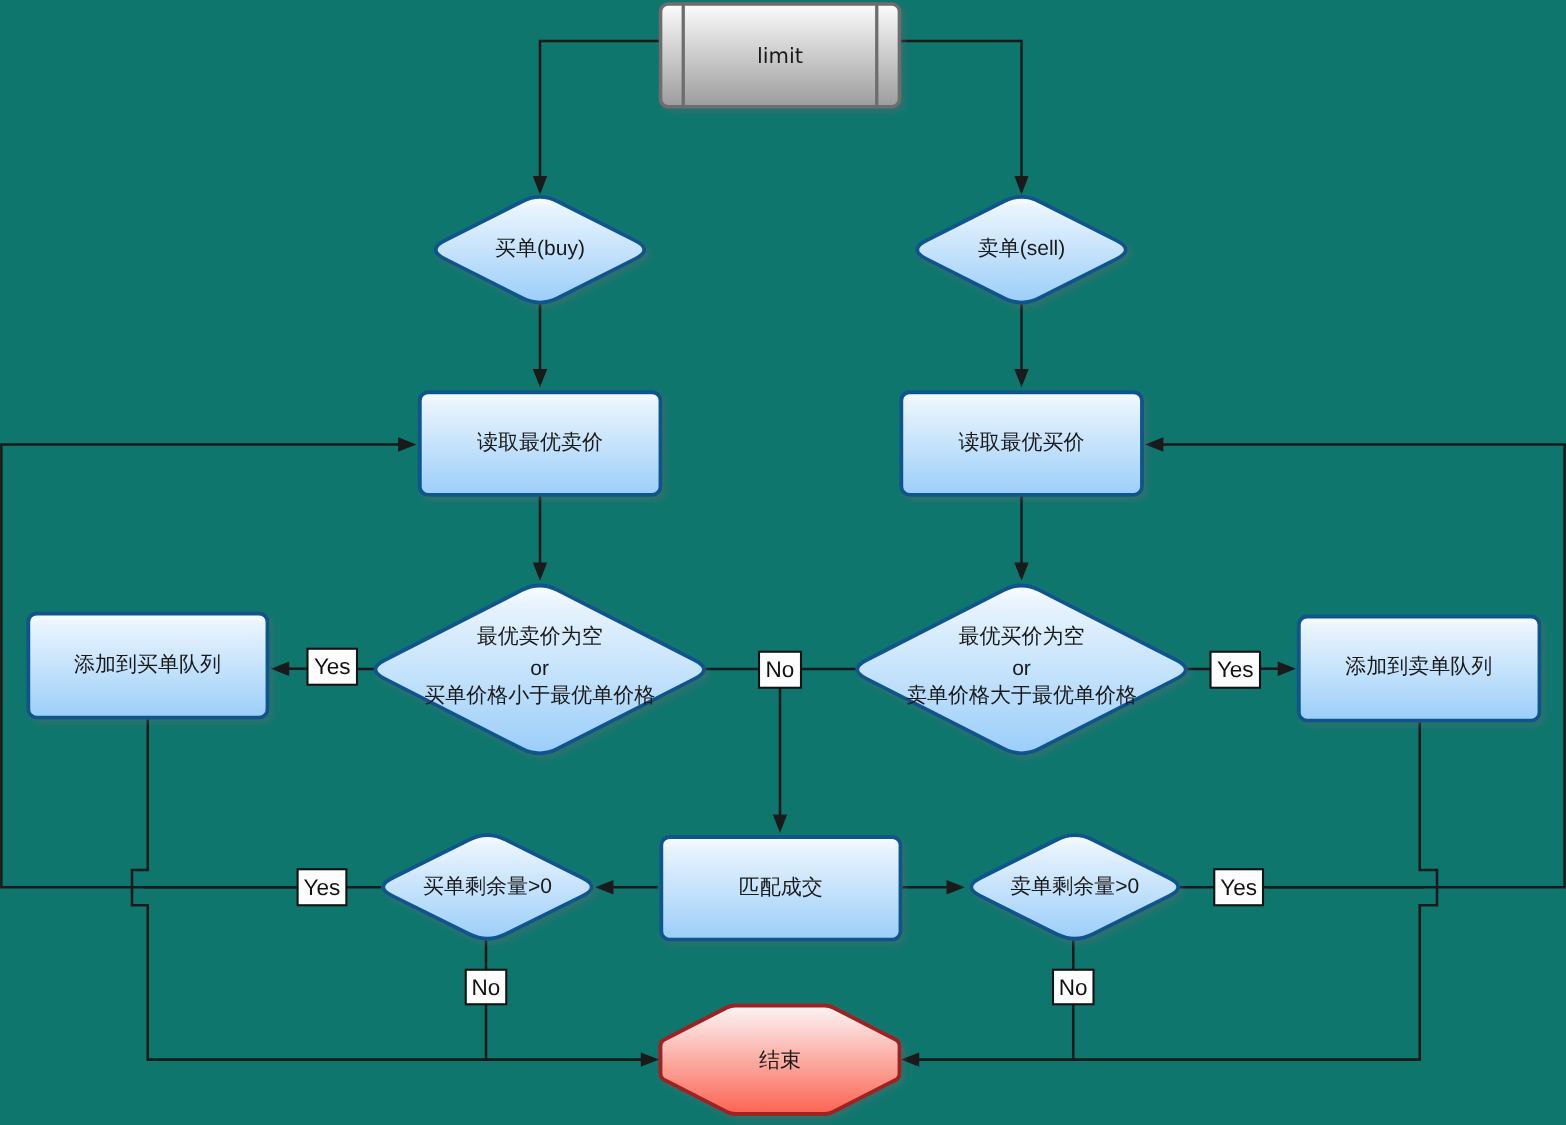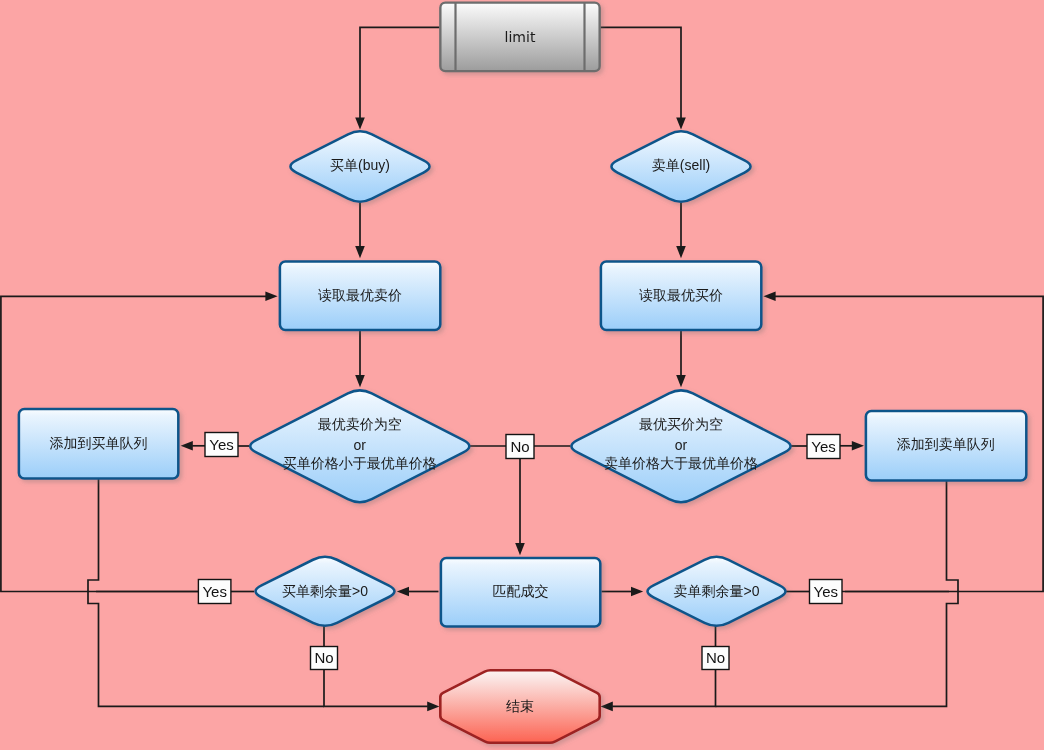--- a/index.html
+++ b/index.html
@@ -1,19 +1,19 @@
 <!DOCTYPE html>
 <html><head>
 <meta charset="utf-8">
 <title>limit order flowchart</title>
 <style>
   html,body{margin:0;padding:0;background:#ffffff;}
   body{width:1044px;height:750px;overflow:hidden;
        font-family:"Liberation Sans",sans-serif;}
-  #canvas{position:relative;width:1044px;height:750px;background:#fca5a5;}
+  #canvas{position:relative;width:1044px;height:750px;background:#0f766e;}
   svg#chart{position:absolute;left:0;top:0;width:1044px;height:750px;display:block;}
   .ntxt{font-family:"Liberation Sans",sans-serif;font-size:14px;fill:#1a1a1a;opacity:0.999;
         text-anchor:middle;}
   .lat{font-family:"DejaVu Sans",sans-serif;}
   .etxt{font-family:"Liberation Sans",sans-serif;font-size:15px;fill:#111111;opacity:0.999;
         text-anchor:middle;}
   .conn{fill:none;stroke:#1a1a1a;stroke-width:1.7;}
   .lblbox{fill:#fdfdfd;stroke:#131313;stroke-width:1.4;}
 </style>
 </head>

